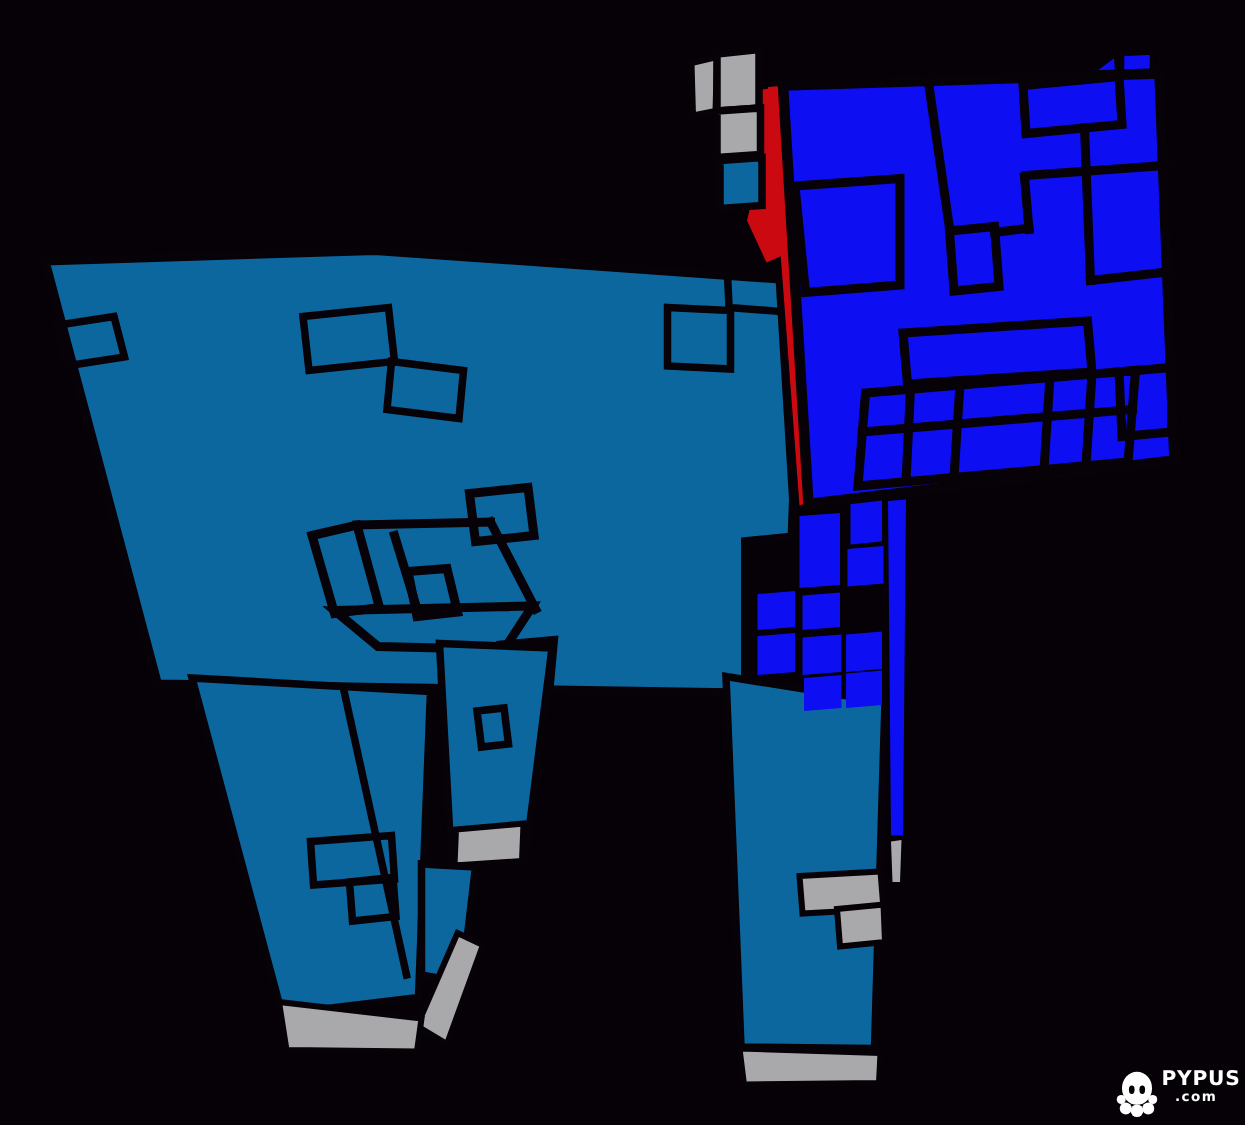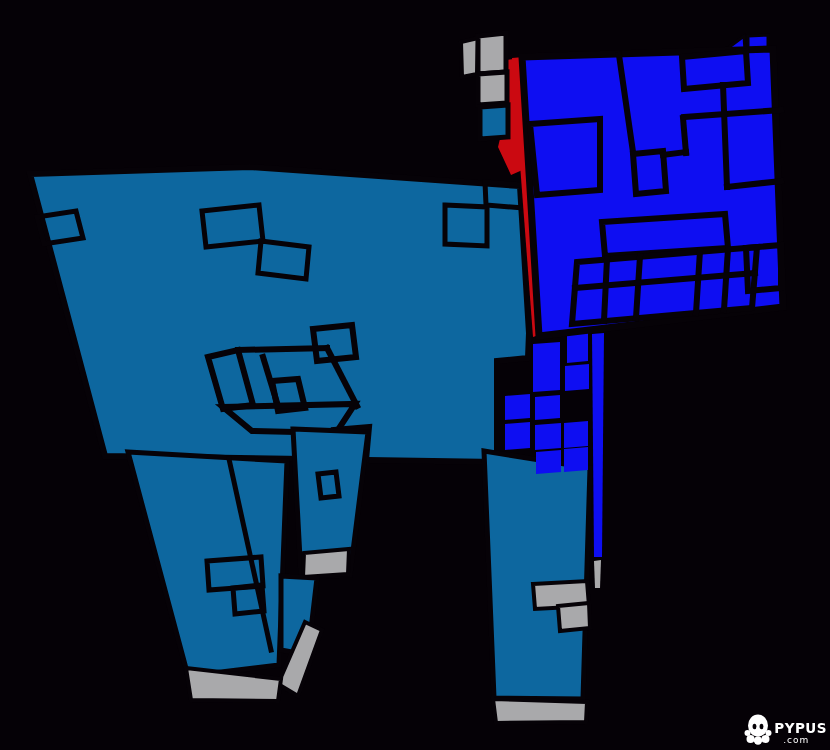--- a/index.html
+++ b/index.html
@@ -10,35 +10,35 @@
   .stage {
     position: relative;
     width: 830px; height: 750px;
     overflow: hidden;
   }
   svg.art { display: block; position: absolute; left: 0; top: 0; }
   .logo {
     position: absolute;
     right: 3px; bottom: 5px;
     display: flex;
-    align-items: flex-end;
+    align-items: flex-start;
     gap: 2px;
     user-select: none;
   }
   .logo-icon { display: block; }
   .logo-text-col { display: flex; flex-direction: column; line-height: 1; }
   .logo-name {
     color: #ffffff;
     font-weight: bold;
     font-size: 13.5px;
     letter-spacing: 0.5px;
   }
   .logo-tld {
     color: #ffffff;
-    font-weight: normal;
+    font-weight: bold;
     font-size: 9px;
     margin-left: 9px;
     margin-top: 1px;
     letter-spacing: 1px;
   }
 </style>
 </head>
 <body style="background: rgb(5, 1, 6);">
 
 <div class="stage" style="background: rgb(5, 1, 6);">

